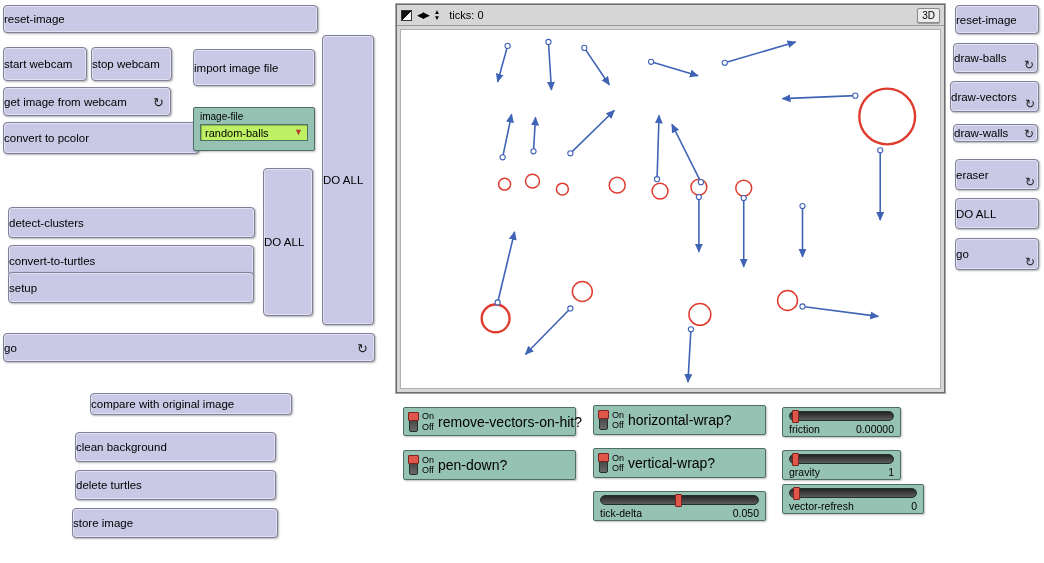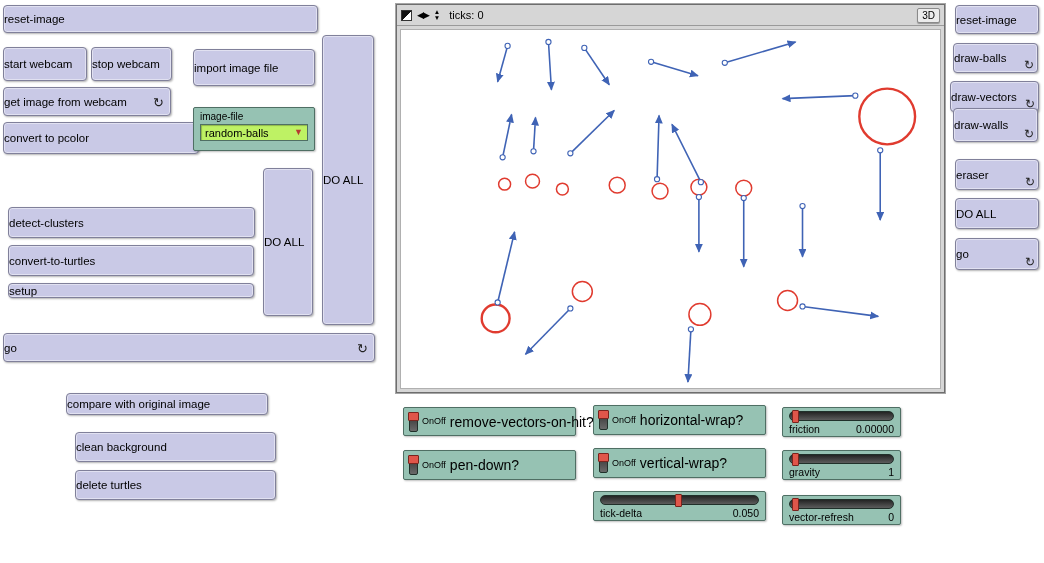--- a/index.html
+++ b/index.html
@@ -23,21 +23,21 @@
   .gwidget {
     position:absolute;
     background:#96c2b3;
     border:1px solid #4f6f64;
     border-radius:2px;
     box-shadow: 1px 1px 2px rgba(0,0,0,0.25);
   }
   .switch { display:flex; align-items:center; padding:2px 5px; gap:4px; }
   .sw-track { position:relative; width:9px; height:20px; background:linear-gradient(#2e2e2e,#6a6a6a); border:1px solid #20302a; border-radius:2px; flex:0 0 auto; }
   .sw-handle { position:absolute; left:-2px; top:-1px; width:11px; height:9px; background:#e0564a; border:1px solid #7a241e; border-radius:1px; }
-  .sw-onoff { display:flex; font-size:9px; line-height:1.15; color:#000; }
+  .sw-onoff { display:flex; flex-direction:column; font-size:9px; line-height:1.15; color:#000; }
   .sw-name { font-size:14px; color:#000; white-space:nowrap;text-align:center; }
 
   .slider { padding:3px 5px 2px; }
   .sl-groove { position:relative; height:10px; background:linear-gradient(#242424,#5c5c5c); border:1px solid #20302a; border-radius:5px; margin:0 1px 2px; }
   .sl-handle { position:absolute; top:-2px; width:7px; height:13px; background:#e0564a; border:1px solid #7a241e; border-radius:1px; }
   .sl-row { display:flex; justify-content:space-between; font-size:10.5px; color:#000; padding:0 1px; }
 
   .chooser { padding:3px 6px; }
   .ch-label { font-size:10px; color:#000; }
   .ch-box { margin-top:2px; height:17px; background:#bef264; border:1px solid #4f6f64; box-shadow: inset 1px 1px 1px rgba(0,0,0,0.25); display:flex; align-items:center; justify-content:space-between; padding:0 4px; font-size:11px; }
@@ -86,42 +86,45 @@
       <span class="ch-arrow">▼</span>
     </div>
   </div>
 
   <div class="btn" style="left:8px;top:245px;width:246px;height:31px">
       <span>convert-to-turtles</span>
     </div>
   <div class="btn" style="left:8px;top:207px;width:247px;height:31px">
       <span>detect-clusters</span>
     </div>
-  <div class="btn" style="left:8px;top:283px;width:246px;height:15px">
+  <div class="btn" style="left:8px;top:272px;width:246px;height:31px">
       <span>setup</span>
     </div>
   <div class="btn" style="left:263px;top:168px;width:50px;height:148px">
       <span>DO ALL</span>
     </div>
   <div class="btn" style="left:322px;top:35px;width:52px;height:290px">
       <span>DO ALL</span>
     </div>
   <div class="btn" style="left:3px;top:333px;width:372px;height:29px">
       <span>go</span>
       <span class="fi fi-mid">↻</span>
     </div>
 
-  <div class="btn" style="left:66px;top:393px;width:202px;height:22px">
+  <div class="btn" style="left:90px;top:393px;width:202px;height:22px">
       <span>compare with original image</span>
     </div>
   <div class="btn" style="left:75px;top:432px;width:201px;height:30px">
       <span>clean background</span>
     </div>
   <div class="btn" style="left:75px;top:470px;width:201px;height:30px">
       <span>delete turtles</span>
+    </div>
+  <div class="btn" style="left:72px;top:508px;width:206px;height:30px">
+      <span>store image</span>
     </div>
 
   <div class="view">
     <div class="view-bar">
       <span class="vicon-diag"></span>
       <span class="vicon-lr">◀▶</span>
       <span class="vicon-updown">
         <span>▲</span>
         <span>▼</span>
       </span>
@@ -197,21 +200,21 @@
       <span>reset-image</span>
     </div>
   <div class="btn" style="left:953px;top:43px;width:85px;height:30px">
       <span>draw-balls</span>
       <span class="fi">↻</span>
     </div>
   <div class="btn" style="left:950px;top:81px;width:89px;height:31px">
       <span>draw-vectors</span>
       <span class="fi">↻</span>
     </div>
-  <div class="btn" style="left:953px;top:108px;width:85px;height:34px">
+  <div class="btn" style="left:953px;top:124px;width:85px;height:18px">
       <span>draw-walls</span>
       <span class="fi">↻</span>
     </div>
   <div class="btn" style="left:955px;top:159px;width:84px;height:31px">
       <span>eraser</span>
       <span class="fi">↻</span>
     </div>
   <div class="btn" style="left:955px;top:198px;width:84px;height:31px">
       <span>DO ALL</span>
     </div>
@@ -287,21 +290,21 @@
   <div class="gwidget slider" style="left:593px;top:491px;width:173px;height:30px">
     <div class="sl-groove">
         <div class="sl-handle" style="left: calc(47%);"></div>
       </div>
     <div class="sl-row">
       <span class="sl-name">tick-delta</span>
       <span class="sl-val">0.050</span>
     </div>
   </div>
 
-  <div class="gwidget slider" style="left:782px;top:495px;width:119px;height:30px">
+  <div class="gwidget slider" style="left:782px;top:484px;width:142px;height:30px">
     <div class="sl-groove">
         <div class="sl-handle" style="left: calc(2%);"></div>
       </div>
     <div class="sl-row">
       <span class="sl-name">vector-refresh</span>
       <span class="sl-val">0</span>
     </div>
   </div>
 
 </div>

